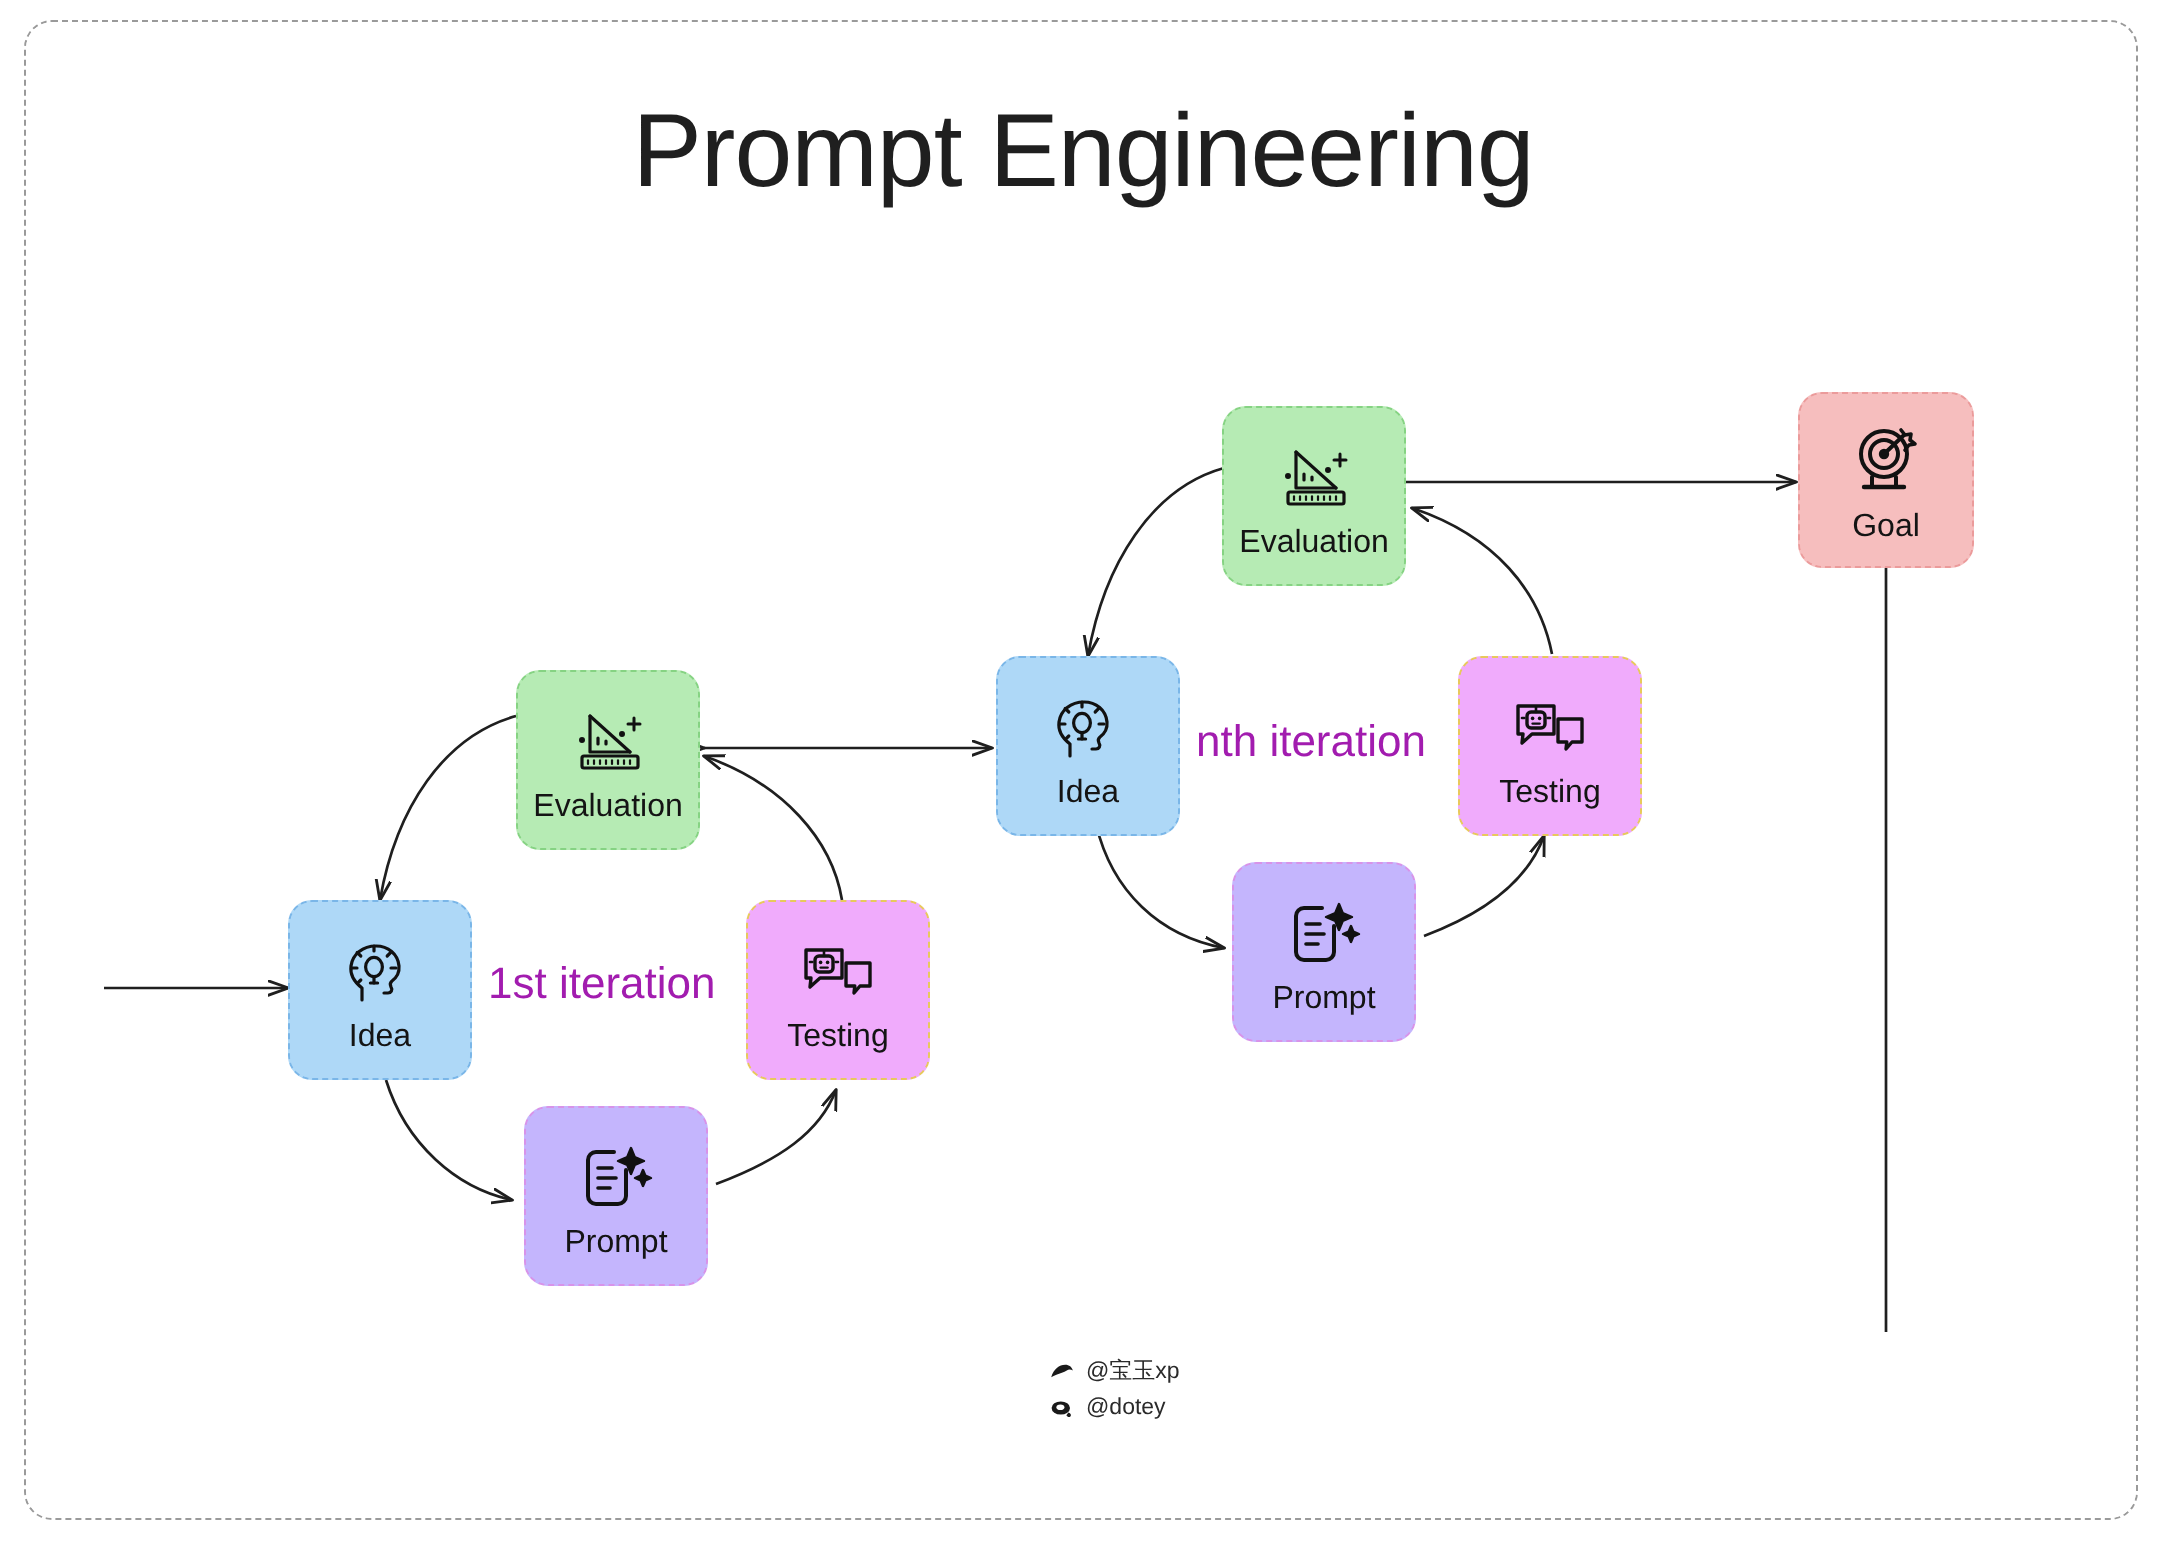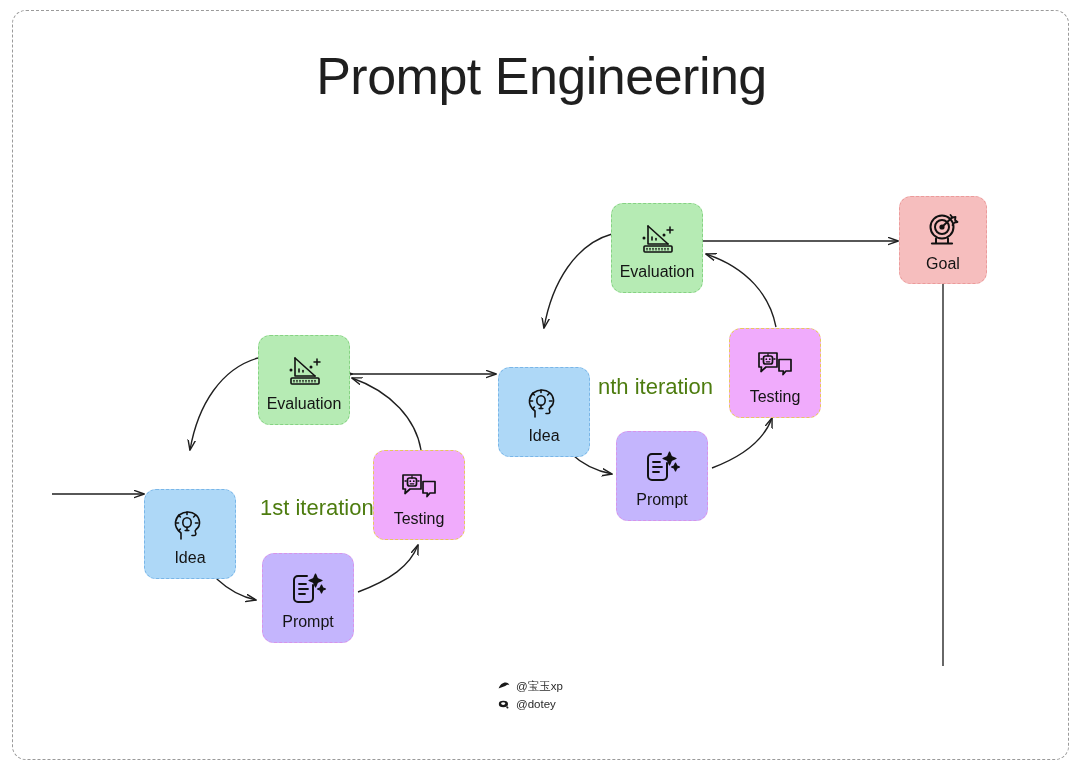--- a/index.html
+++ b/index.html
@@ -76,39 +76,38 @@
     height: 44px;
   }
   .node .lbl {
     font-size: 16px;
     color: #141414;
     line-height: 1.15;
     margin-top: 1px;
     white-space: nowrap;
   }
 
-  .n-idea      { background: #aed8f7; border: 1.4px dashed #7ab6e8; margin-top: 39px; }
+  .n-idea      { background: #aed8f7; border: 1.4px dashed #7ab6e8; }
   .n-eval      { background: #b6ebb4; border: 1.4px dashed #86d383; }
   .n-testing   { background: #f0abfc; border: 1.4px dashed #e8c95b; }
   .n-prompt    { background: #c4b5fd; border: 1.4px dashed #d893e9; }
   .n-goal      { background: #f6bebe; border: 1.4px dashed #eb9b9b; }
 
   
   .cycle-label {
     position: absolute;
     font-size: 22px;
-    color: #4d7c0f;
+    color: #a21caf;
     white-space: nowrap;
-    margin-top: 16px;
   }
 
   
   .watermark {
     position: absolute;
-    left: 497px;
+    left: 524px;
     top: 678px;
     font-size: 11px;
     color: #2a2a2a;
     line-height: 1.55;
   }
   .wm-row {
     display: flex;
     align-items: center;
     gap: 6px;
     white-space: nowrap;
@@ -235,21 +234,21 @@
         <path d="M12 13 L19 13" stroke-width="1.8"></path>
         <path d="M12 18 L21 18" stroke-width="1.8"></path>
         <path d="M12 23 L18 23" stroke-width="1.8"></path>
         <path d="M28.5 3 L30.4 7.6 L35 9.5 L30.4 11.4 L28.5 16 L26.6 11.4 L22 9.5 L26.6 7.6 Z" fill="#111" stroke-width="1.2"></path>
         <path d="M34.5 14 L35.7 16.8 L38.5 18 L35.7 19.2 L34.5 22 L33.3 19.2 L30.5 18 L33.3 16.8 Z" fill="#111" stroke-width="1.2"></path>
       </svg>
     </span>
     <span class="lbl">Prompt</span>
   </div>
 
-  <div class="cycle-label" style="left:260px; top:479px;text-align:right;">1st iteration</div>
+  <div class="cycle-label" style="left:244px; top:479px;text-align:right;">1st iteration</div>
 
   <div class="node n-idea" style="left:498px; top:328px; width:92px; height:90px;">
     <span class="ico">
       <svg width="40" height="36" viewBox="0 0 40 36" fill="none" stroke="#111" stroke-width="1.6" stroke-linecap="round" stroke-linejoin="round">
         <path d="M11 31 L11 25 C7 22 5 18 5.5 14 C6.3 8 11.5 4 18 4 C24 4 29 8 29.5 14 C29.8 17.5 28 20 26 21.5 C25 22.3 25 23.5 25.5 24.5 C26.5 26 25.5 27.5 24 27.5 L22 27.5"></path>
         <ellipse cx="17" cy="14.5" rx="4.2" ry="4.8"></ellipse>
         <path d="M17 19.3 L17 22.5"></path>
         <path d="M15.2 22.5 L18.8 22.5"></path>
         <path d="M17 6.5 L17 4"></path>
         <path d="M10.4 9 L8.6 7.2"></path>

